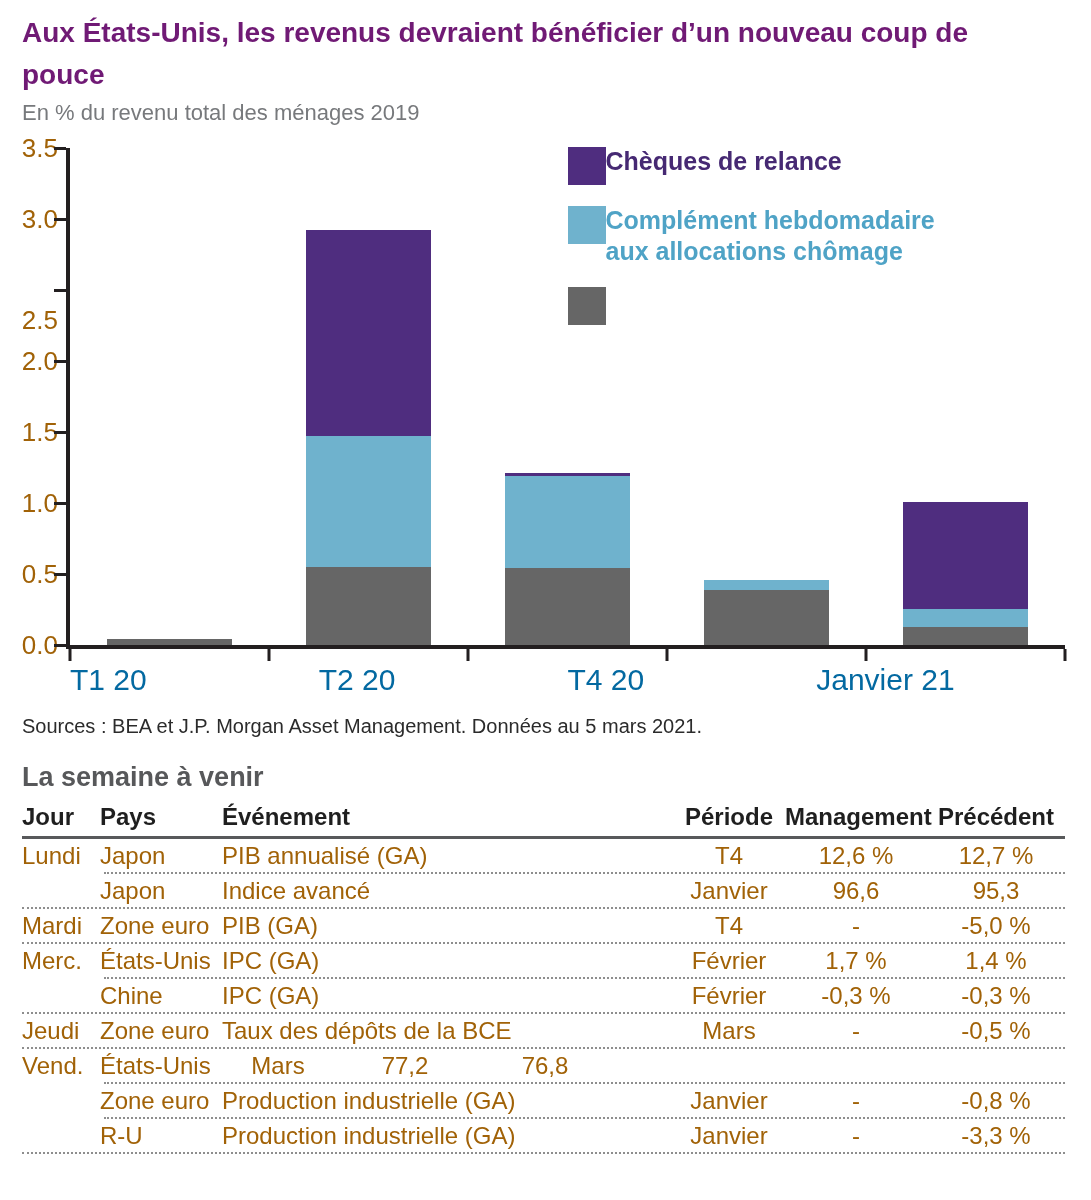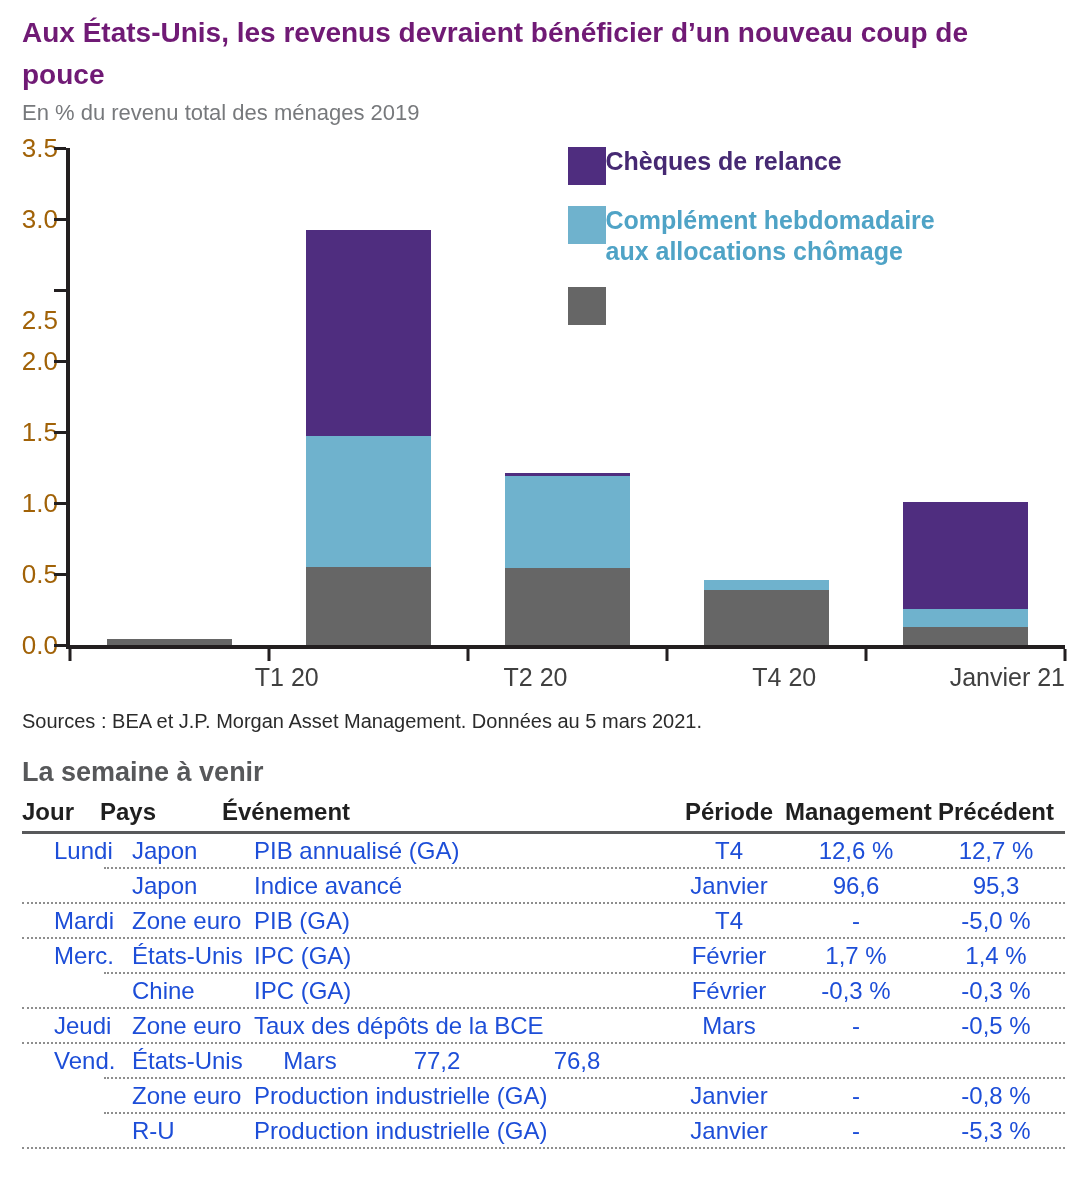--- a/index.html
+++ b/index.html
@@ -25,29 +25,29 @@
   .seg{width:100%;}
 
   .legend{position:absolute;left:50%;top:-2px;display:flex;flex-direction:column;gap:20px;z-index:5;}
   .legend-item{display:flex;align-items:flex-start;}
   .swatch{width:38px;height:38px;flex:0 0 38px;margin-top:1px;}
   .legend-label{font-size:25px;font-weight:bold;line-height:1.22;max-width:360px;}
 
   .x-labels-row{display:flex;}
   .x-spacer{flex:0 0 48px;}
   .x-labels{flex:1;display:flex;padding-top:14px;}
-  .x-label{flex:1 1 0;text-align:right;font-size:25px;color:#404040;}
+  .x-label{flex:1 1 0;text-align:left;font-size:30px;color:#0369a1;}
 
   .sources{margin-top:18px;font-size:20px;color:#2b2b2b;}
   h2{margin:24px 0 10px 0;font-size:27px;font-weight:bold;color:#57585a;}
 
   .table{width:100%;}
   .thead{display:flex;font-size:24px;font-weight:bold;color:#1f1f1f;
      padding-bottom:5px;border-bottom:3px solid #58595b;}
-  .trow{display:flex;font-size:24px;color:#1d4ed8;padding:3px 0 3px 0;line-height:27px;margin-left:32px;}
+  .trow{display:flex;font-size:24px;color:#a16207;padding:3px 0 3px 0;line-height:27px;}
   .tcell{flex:0 0 auto;}
   .c-jour{width:78px;}
   .c-pays{width:122px;}
   .c-event{flex:1 1 auto;padding-right:10px;}
   .c-periode{width:112px;text-align:center;}
   .c-consensus{width:142px;text-align:center;}
   .c-precedent{width:138px;text-align:center;}
   .trow .c-periode,.trow .c-consensus,.trow .c-precedent{
      display:flex;align-items:flex-end;justify-content:center;}
   .sep{border-bottom:2px dotted #8e8e8e;height:0;}
@@ -230,19 +230,19 @@
           <div class="tcell c-consensus">-</div>
           <div class="tcell c-precedent">-0,8 %</div>
         </div>
         <div class="sep inset"></div>
         <div class="trow">
           <div class="tcell c-jour"></div>
           <div class="tcell c-pays">R-U</div>
           <div class="tcell c-event">Production industrielle (GA)</div>
           <div class="tcell c-periode">Janvier</div>
           <div class="tcell c-consensus">-</div>
-          <div class="tcell c-precedent">-5,3 %</div>
+          <div class="tcell c-precedent">-3,3 %</div>
         </div>
         <div class="sep full"></div>
       </div>
   </div>
 
 </div>
 
 </body></html>

